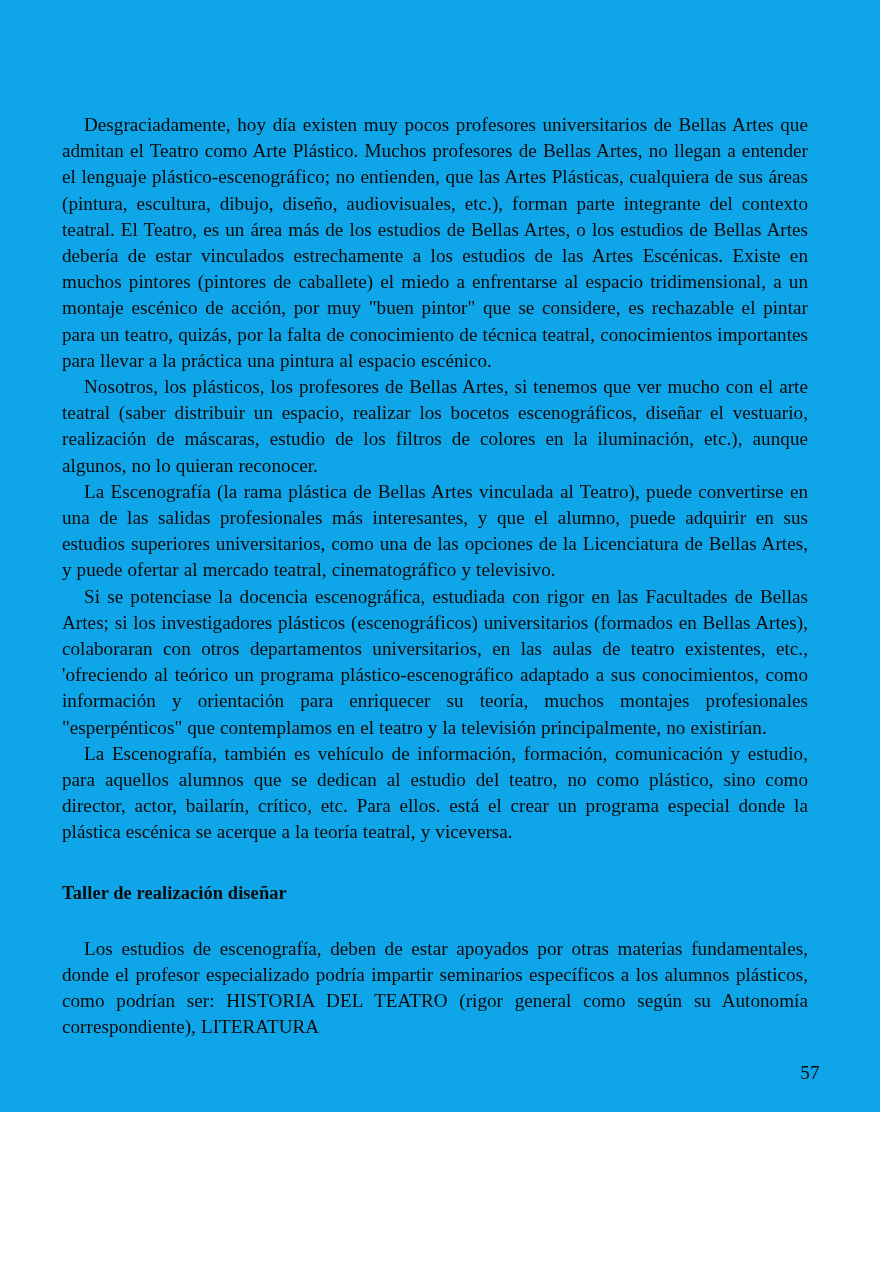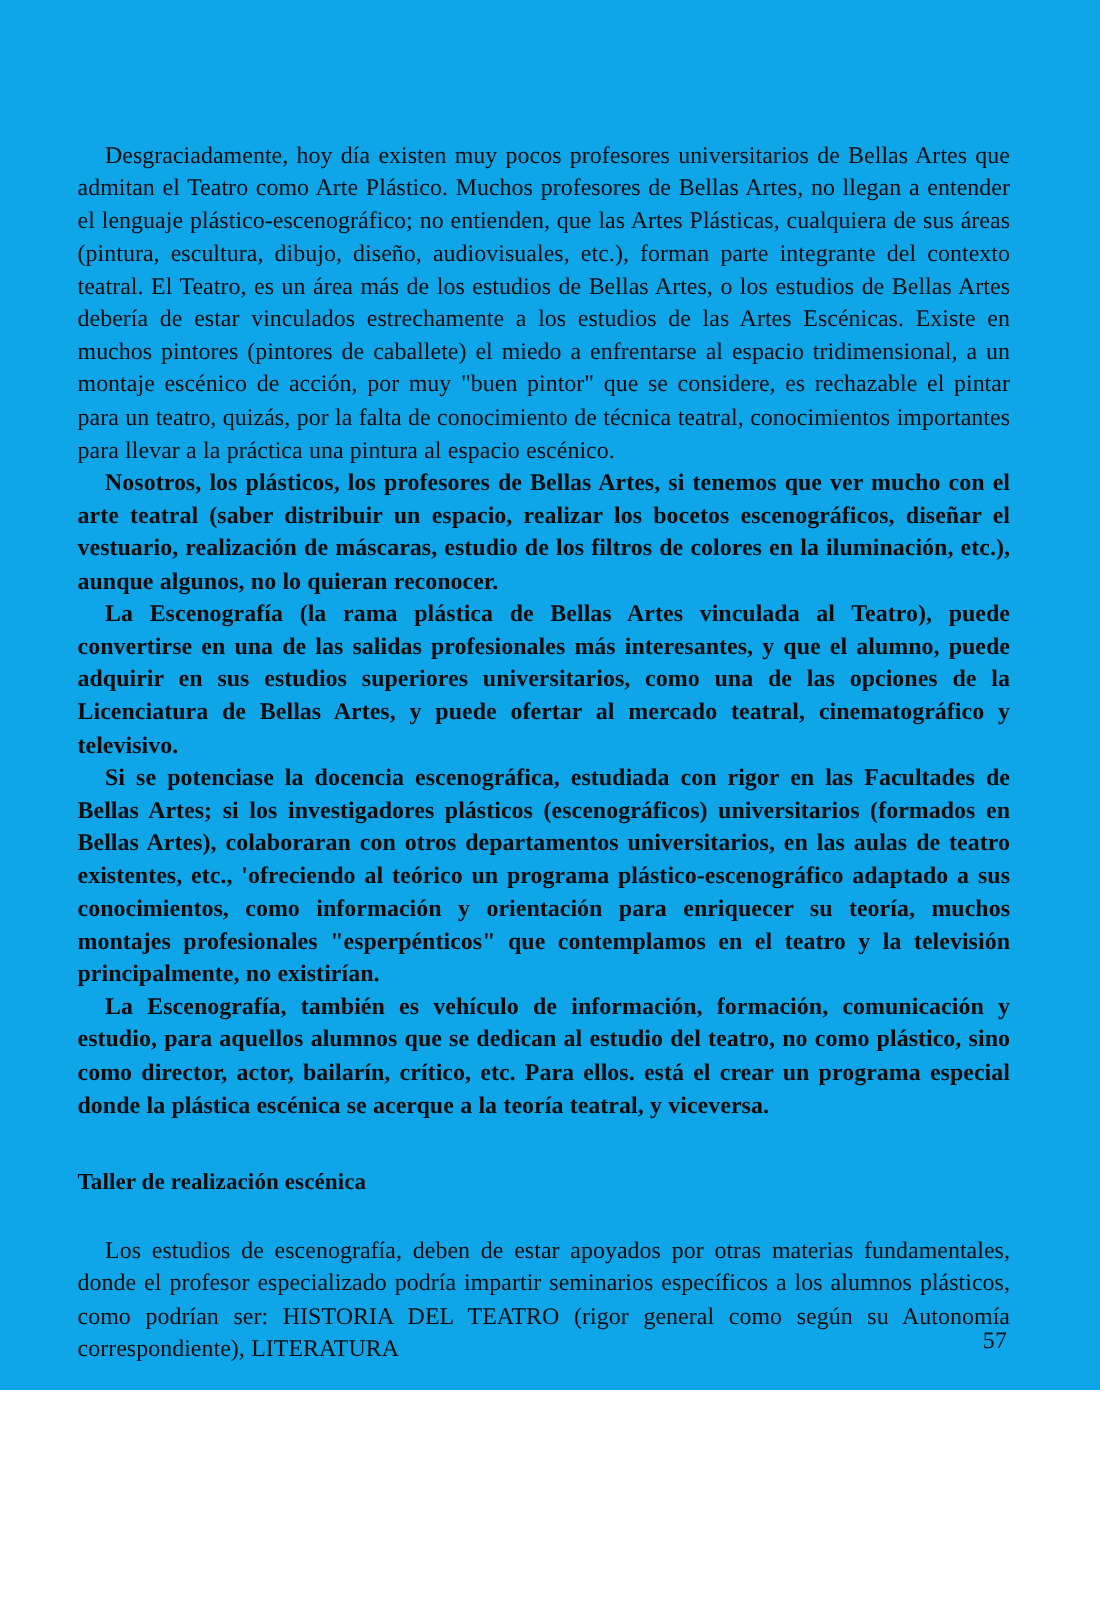--- a/index.html
+++ b/index.html
@@ -34,39 +34,38 @@
     text-align: justify;
     text-justify: inter-word;
     text-indent: 22px;
     letter-spacing: 0.05px;
     word-spacing: 0.2px;
     -webkit-font-smoothing: none;
   }
 
   .body-paragraph + .body-paragraph {
     margin-top: 0;
-    font-weight: bold;
   }
 
   .section-heading {
     margin: 0;
     font-size: 18.4px;
     line-height: 26px;
     font-weight: bold;
     text-align: left;
     text-indent: 0;
     letter-spacing: 0.1px;
   }
 
   .spacer-before-heading { height: 34px; }
   .spacer-after-heading  { height: 30px; }
 
   .page-number {
     position: absolute;
-    right: 74px;
+    right: 60px;
     bottom: 28px;
     font-size: 19px;
     line-height: 22px;
     letter-spacing: 0.4px;
     text-align: left;
   }
 </style>
 </head>
 <body>
 
@@ -79,21 +78,21 @@
     <p class="body-paragraph">Nosotros, los plásticos, los profesores de Bellas Artes, si tenemos que ver mucho con el arte teatral (saber distribuir un espacio, realizar los bocetos escenográficos, diseñar el vestuario, realización de máscaras, estudio de los filtros de colores en la iluminación, etc.), aunque algunos, no lo quieran reconocer.</p>
 
     <p class="body-paragraph">La Escenografía (la rama plástica de Bellas Artes vinculada al Teatro), puede convertirse en una de las salidas profesionales más interesantes, y que el alumno, puede adquirir en sus estudios superiores universitarios, como una de las opciones de la Licenciatura de Bellas Artes, y puede ofertar al mercado teatral, cinematográfico y televisivo.</p>
 
     <p class="body-paragraph">Si se potenciase la docencia escenográfica, estudiada con rigor en las Facultades de Bellas Artes;  si los investigadores plásticos (escenográficos) universitarios (formados en Bellas Artes), colaboraran con otros departamentos universitarios, en las aulas de teatro existentes, etc., 'ofreciendo al teórico un programa plástico-escenográfico adaptado a sus conocimientos, como información y orientación para enriquecer su teoría, muchos montajes profesionales "esperpénticos" que contemplamos en el teatro y la televisión principalmente, no existirían.</p>
 
     <p class="body-paragraph">La Escenografía, también es vehículo de información, formación, comunicación y estudio, para aquellos alumnos que se dedican al estudio del teatro, no como plástico, sino como director, actor, bailarín, crítico, etc. Para ellos. está el crear un programa especial donde la plástica escénica se acerque a la teoría teatral, y viceversa.</p>
 
     <div class="spacer-before-heading"></div>
 
-    <h2 class="section-heading">Taller de realización escénica</h2>
+    <h2 class="section-heading">Taller de realización diseñar</h2>
 
     <div class="spacer-after-heading"></div>
 
     <p class="body-paragraph">Los estudios de escenografía, deben de estar apoyados por otras materias fundamentales, donde el profesor especializado podría impartir seminarios específicos a los alumnos plásticos, como podrían ser: HISTORIA DEL TEATRO (rigor general como según su Autonomía correspondiente), LITERATURA</p>
 
   </div>
 
   <div class="page-number">57</div>
 
 </div>

